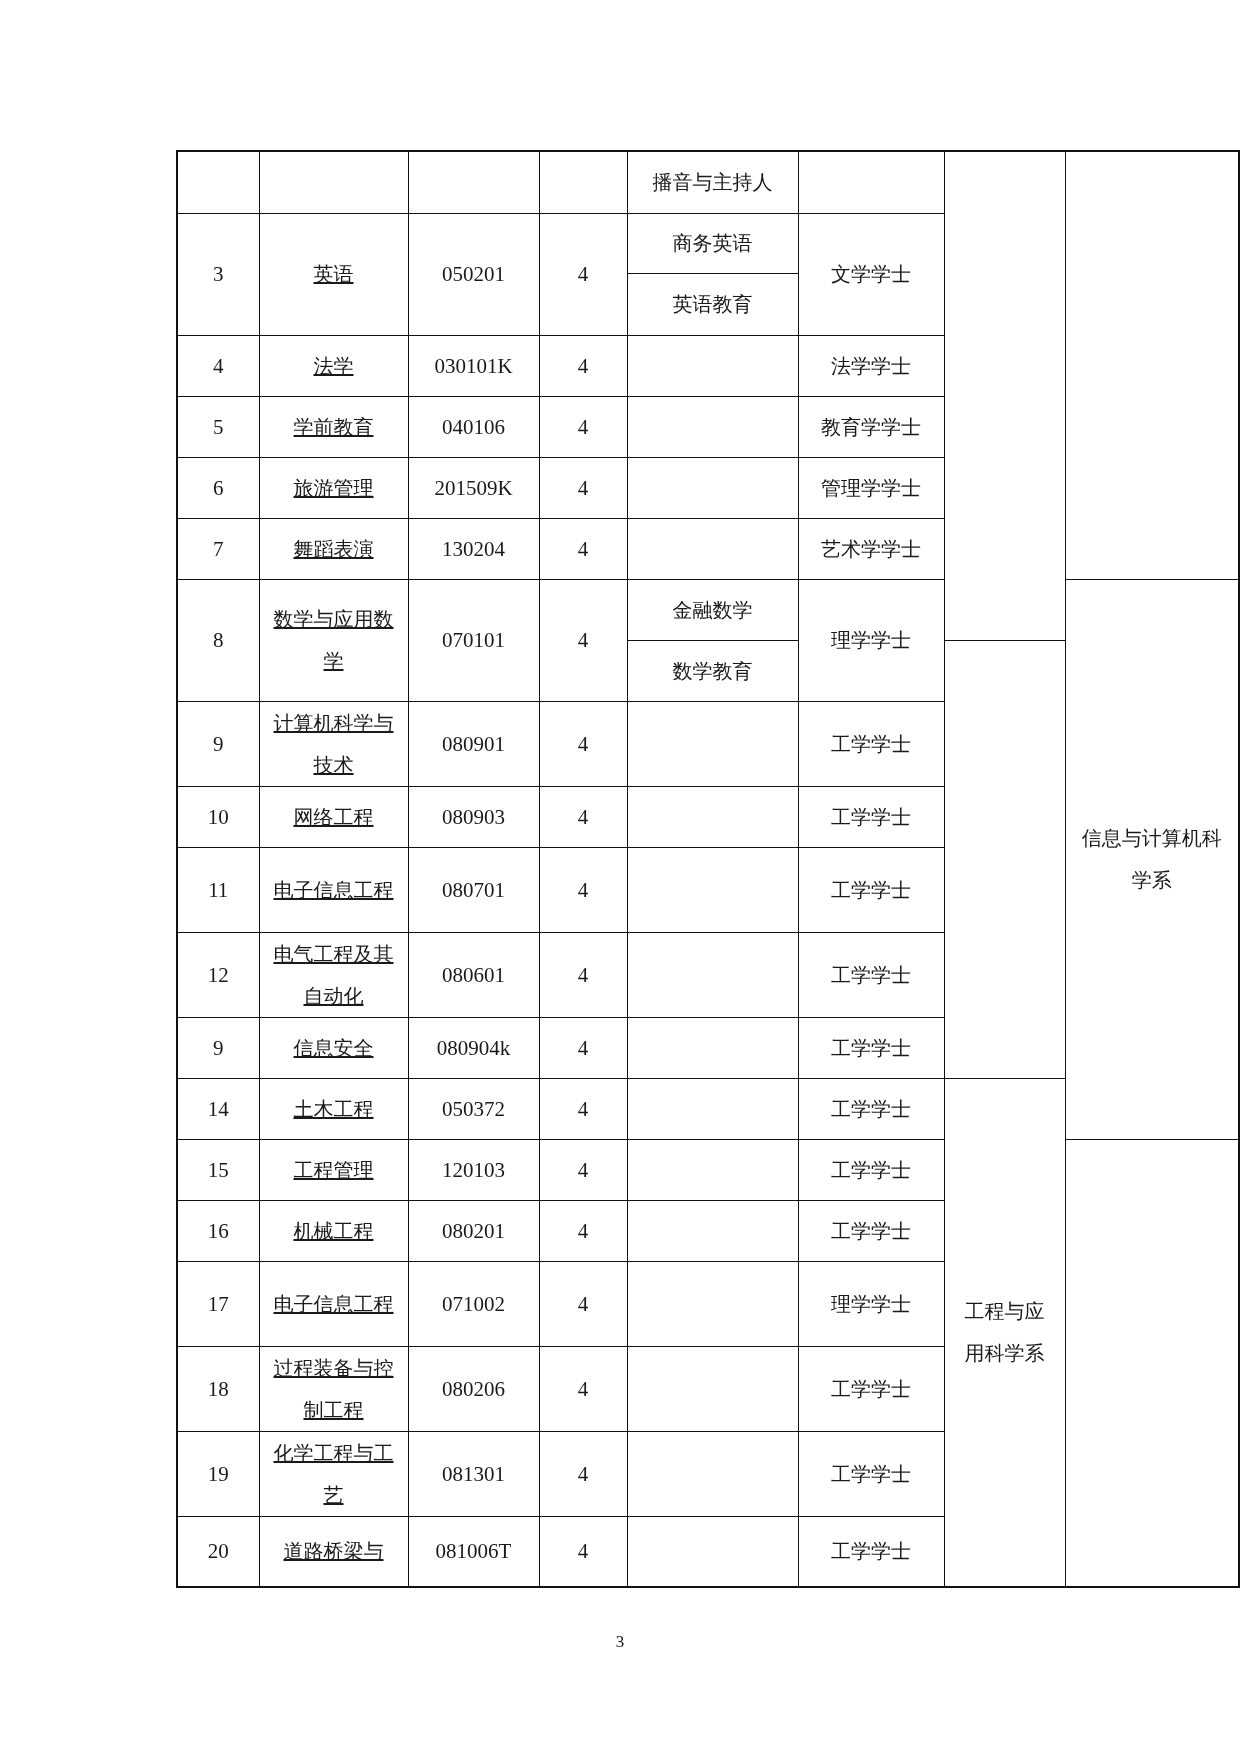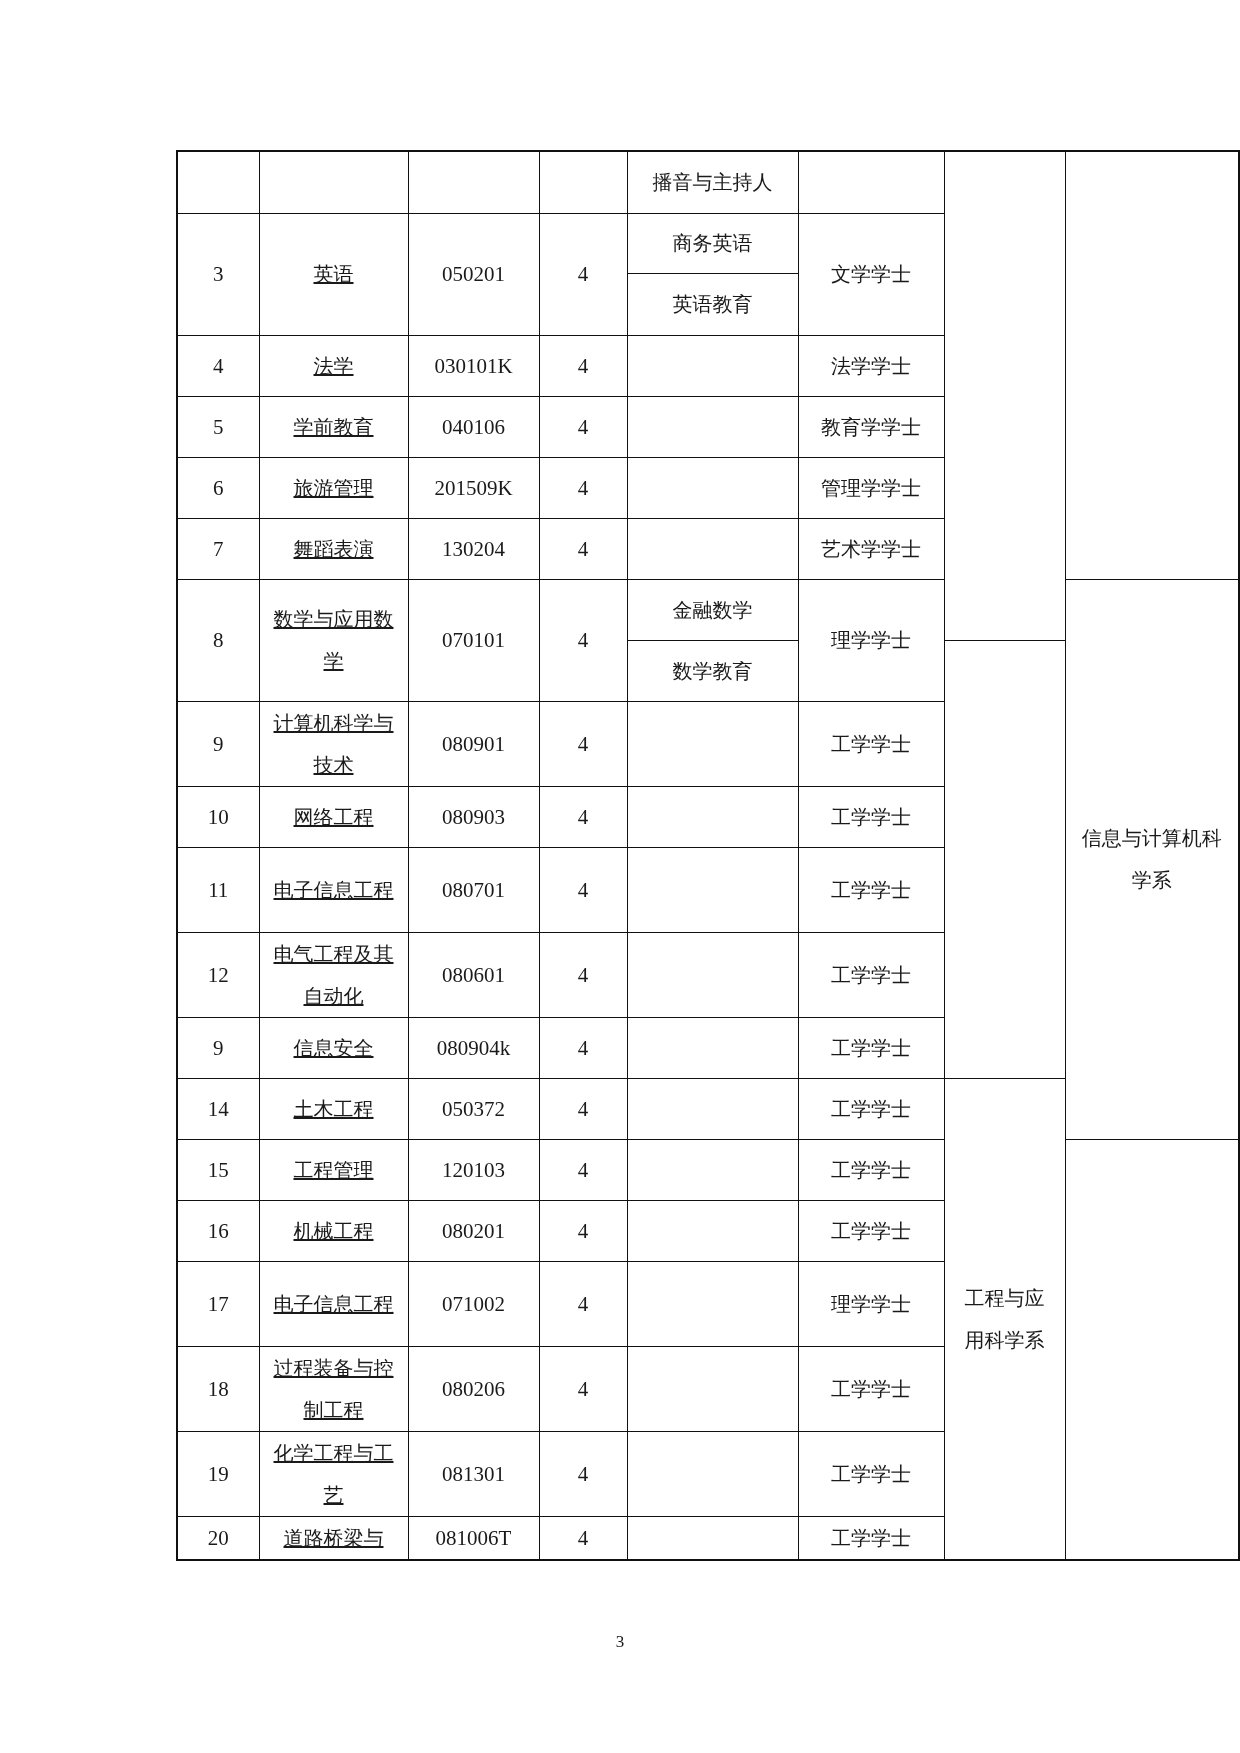--- a/index.html
+++ b/index.html
@@ -196,21 +196,21 @@
       <td>工学学士</td>
     </tr>
     <tr style="height:85px">
       <td class="num">19</td>
       <td class="name">化学工程与工艺</td>
       <td class="num">081301</td>
       <td class="num">4</td>
       <td></td>
       <td>工学学士</td>
     </tr>
-    <tr style="height:44px">
+    <tr style="height:71px">
       <td class="num">20</td>
       <td class="name">道路桥梁与</td>
       <td class="num">081006T</td>
       <td class="num">4</td>
       <td></td>
       <td>工学学士</td>
     </tr>
   </tbody>
 </table>
 

